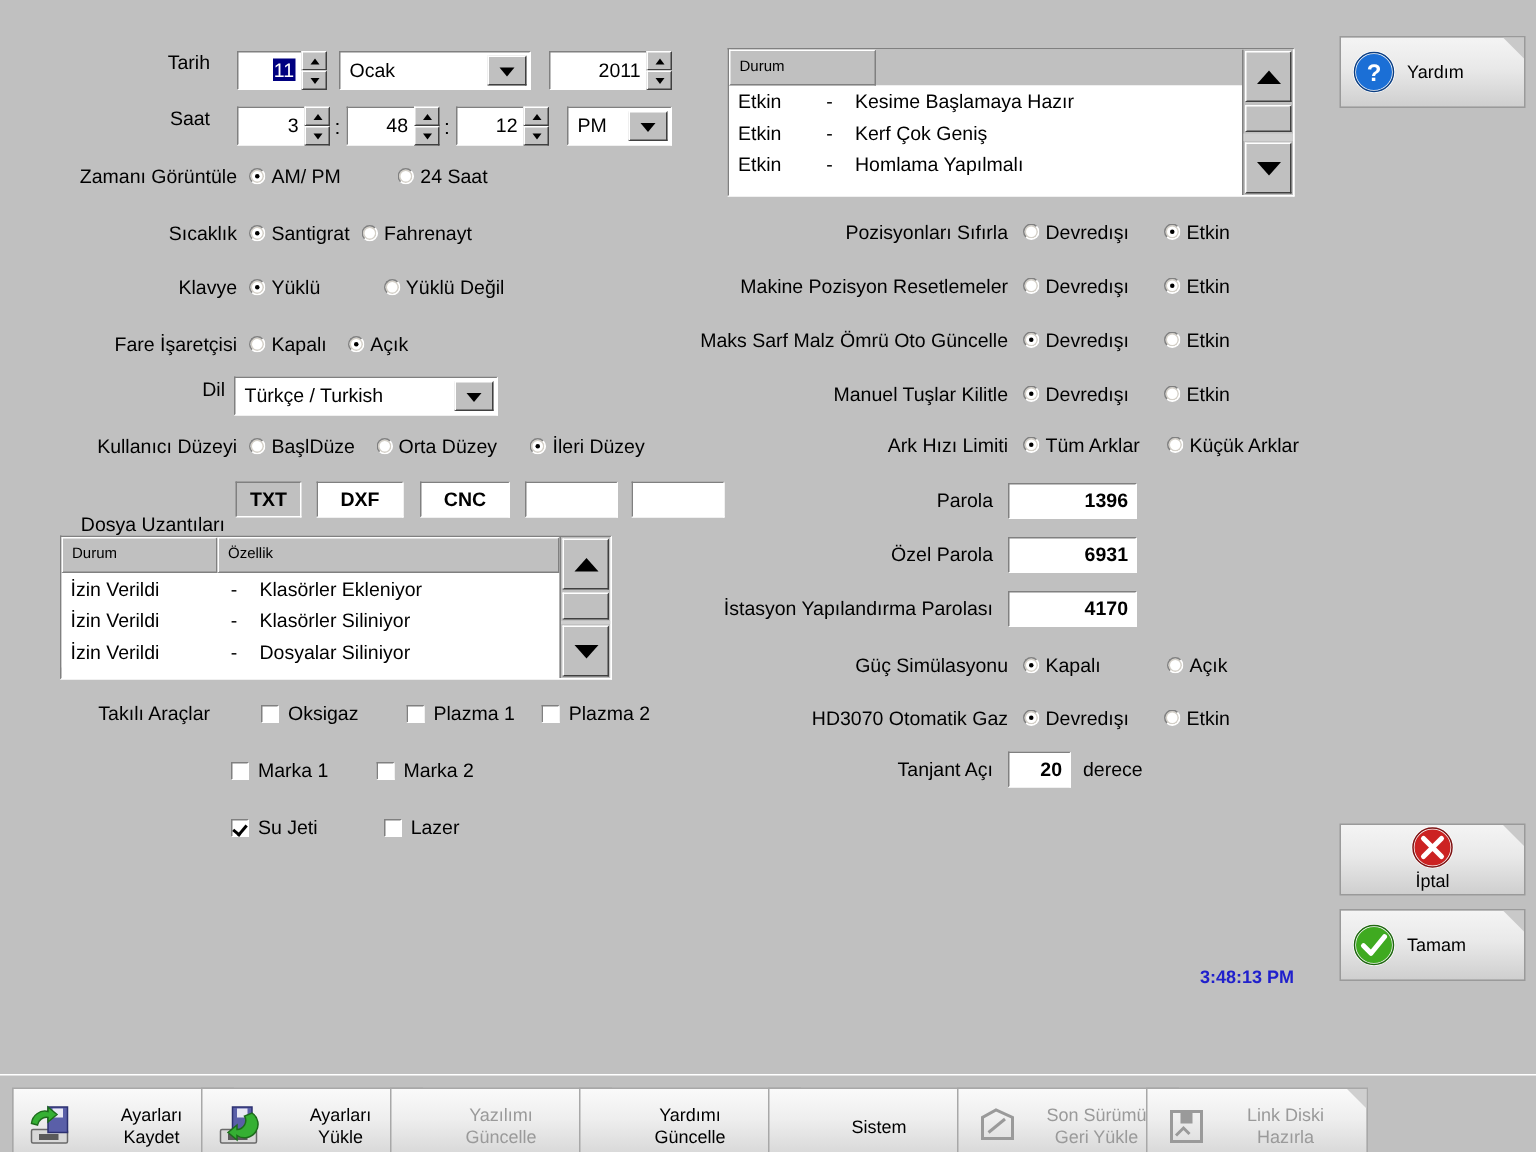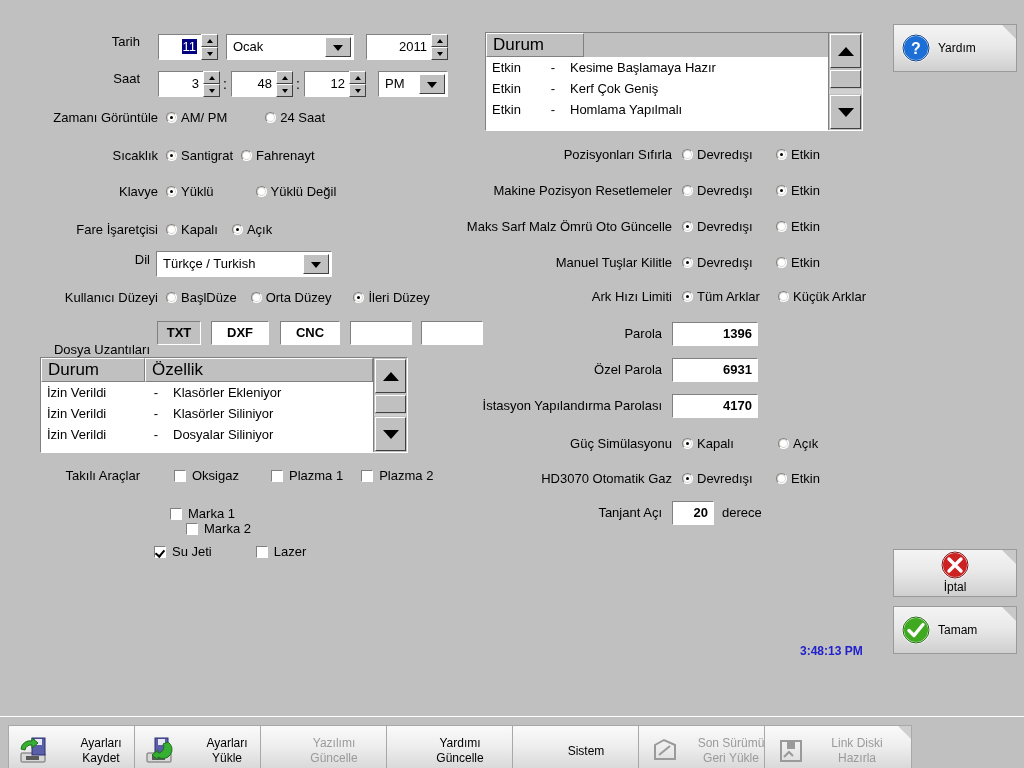--- a/index.html
+++ b/index.html
@@ -106,21 +106,21 @@
   
   .listbox {
     position:absolute; display:flex;
     border-top:1px solid #808080; border-left:1px solid #808080;
     border-right:1px solid #ffffff; border-bottom:1px solid #ffffff;
     background:#fff; overflow:hidden;
   }
   .listbox .grid { flex:1; overflow:hidden; }
   .lb-head { display:flex; background:#c0c0c0; height:24px; }
   .lb-head div {
-    line-height:22px; padding-left:6px; font-size:17px;
+    line-height:22px; padding-left:6px; font-size:10px;
     border-top:1px solid #ffffff; border-left:1px solid #ffffff;
     border-right:1px solid #808080; border-bottom:1px solid #808080;
   }
   .lb-row { display:flex; height:21px; background:#fff; }
   .lb-row span { line-height:21px; padding-left:6px; font-size:13px; white-space:nowrap; }
   .c1 { width:104px; flex:none; }
   .c2 { flex:1; }
   .dash { width:22px; flex:none; padding-left:0 !important; text-align:center; }
 
   .sbar { width:34px; flex:none; background:#c0c0c0; display:flex; flex-direction:column;
@@ -359,21 +359,21 @@
     <div class="cbx" style="margin-left:32px;">
         <span class="box"></span>
         <span>Plazma 1</span>
       </div>
     <div class="cbx" style="margin-left:18px;">
         <span class="box"></span>
         <span>Plazma 2</span>
       </div>
   </div>
 
-  <div class="row" style="left:154px; top:490px;flex-direction:column;">
+  <div class="row" style="left:154px; top:490px;">
     <div class="cbx">
         <span class="box"></span>
         <span>Marka 1</span>
       </div>
     <div class="cbx" style="margin-left:32px;">
         <span class="box"></span>
         <span>Marka 2</span>
       </div>
   </div>
 

